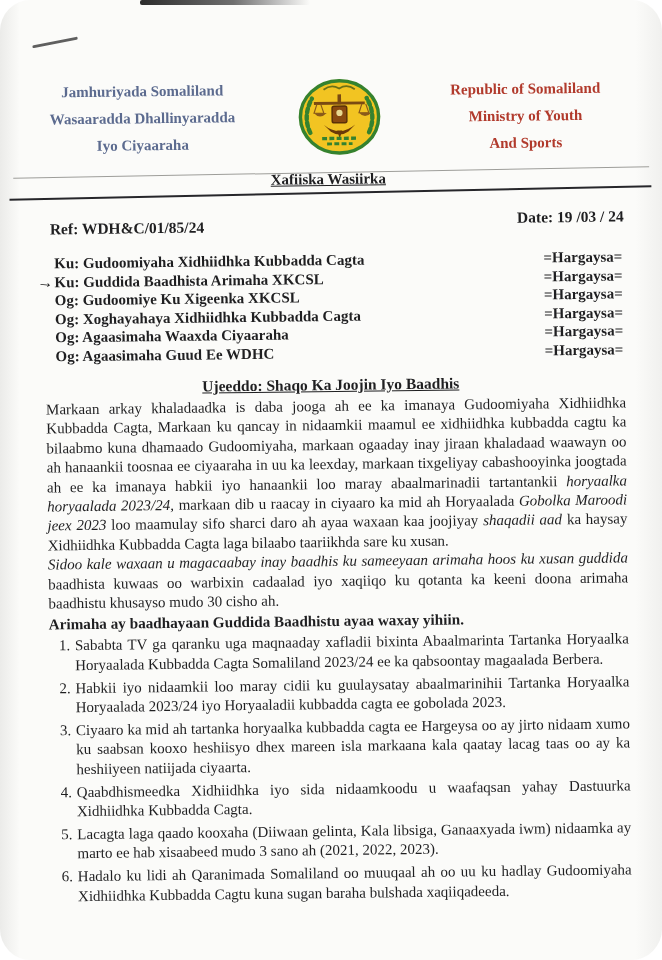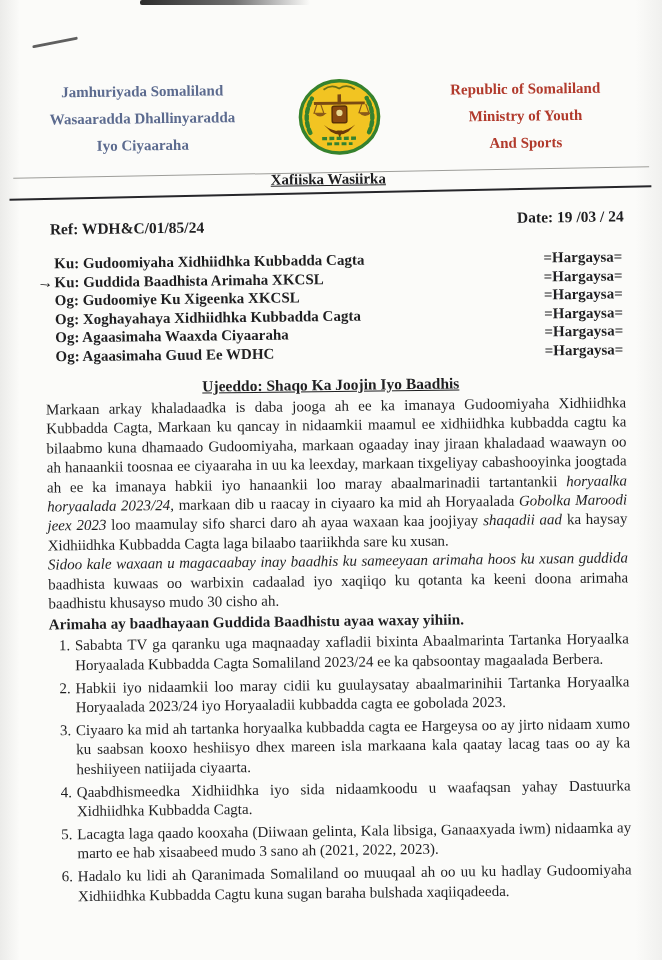--- a/index.html
+++ b/index.html
@@ -16,20 +16,21 @@
     width:662px;height:960px;overflow:hidden;
     font-family:"Liberation Serif","DejaVu Serif",serif;
     color:var(--ink);
     background:#fff;
   }
   .photo{
     position:relative;width:662px;height:960px;overflow:hidden;
     background:
       linear-gradient(90deg,#ebebe9 0,var(--paper) 3%,var(--paper) 96%,#f0f0ee 100%),
       var(--paper);
+    border-radius: 31px;
   }
   .smudge-top{
     position:absolute;top:0;left:140px;width:170px;height:5px;border-radius:2px;
     background:linear-gradient(90deg,#2d2d2d,#6f6f6f 55%,#bdbdbd 80%,transparent);
   }
   .pen-slash{
     position:absolute;top:41px;left:32px;width:46px;height:2.5px;border-radius:2px;
     background:#5f5f5f;transform:rotate(-11deg);
   }
   .content{

